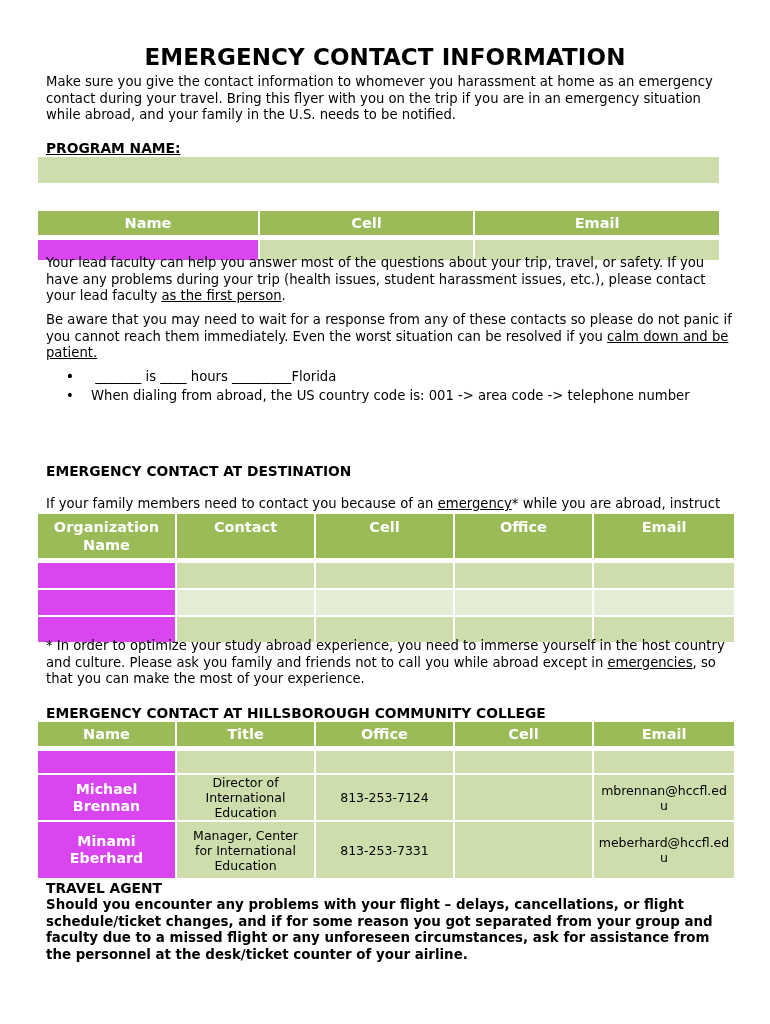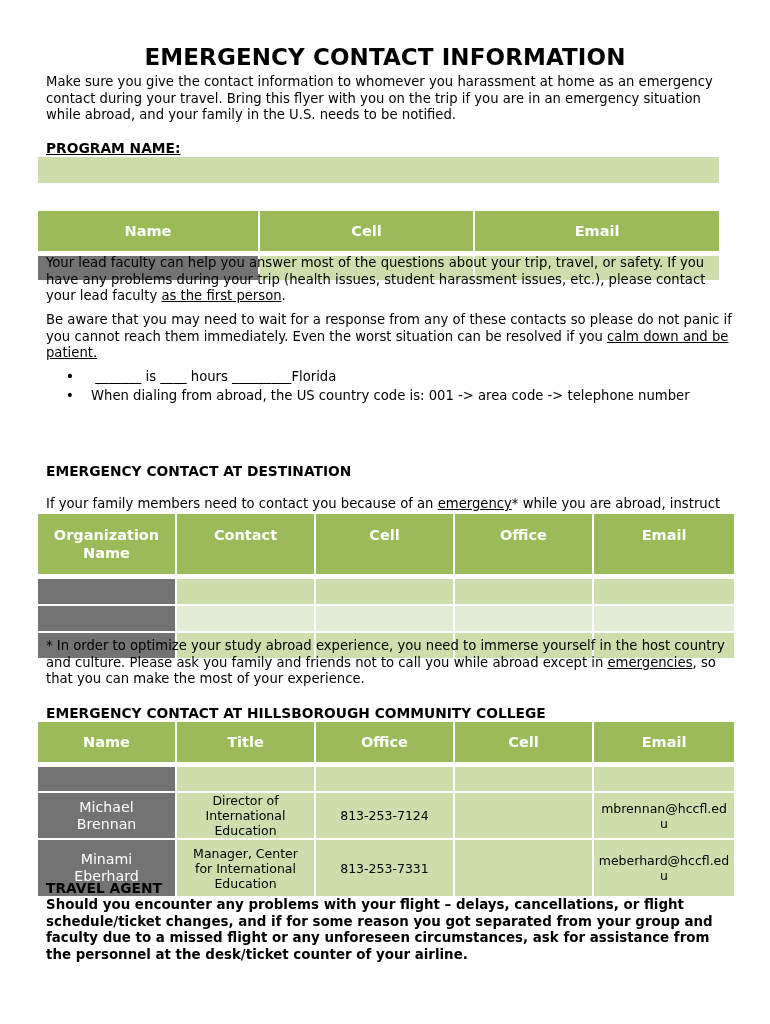--- a/index.html
+++ b/index.html
@@ -6,26 +6,26 @@
     body { width: 770px; height: 1024px; position: relative; overflow: hidden;
            font-family: "DejaVu Sans", sans-serif; color: #000; font-size: 13.3px; }
     .page { position: absolute; left: 0; top: 0; width: 770px; height: 948px; }
     .abs { position: absolute; }
     .title { left: 0; width: 770px; top: 44px; text-align: center; font-weight: bold; font-size: 23px; letter-spacing: 0.1px; }
     .para { left: 46px; width: 690px; line-height: 16.6px; font-size: 13.2px; }
     .heading { left: 46px; font-weight: bold; font-size: 13.8px; }
     .u { text-decoration: underline; }
     .bar-light { background: #cddeac; }
     table.grid { position: absolute; border-collapse: separate; border-spacing: 2px 0; table-layout: fixed; }
-    table.grid td, table.grid th { padding: 12px; text-align: center; vertical-align: middle; }
+    table.grid td, table.grid th { padding: 4px; text-align: center; vertical-align: middle; }
     table.grid th { background: #9bbb59; color: #fff; font-weight: bold; font-size: 14.5px; }
     .hdrline th { border-bottom: 3px solid #fff; }
     .cell-light { background: #cddeac; border-top: 2px solid #fff; }
     .cell-pale { background: #e3ecd5; border-top: 2px solid #fff; }
-    .cell-dark { background: #737373; border-top: 2px solid #fff; color: #fff; font-weight: normal; font-size: 14.2px; line-height: 17px; }
+    .cell-dark { background: #d946ef; border-top: 2px solid #fff; color: #fff; font-weight: bold; font-size: 14.2px; line-height: 17px; }
     .cell-text { font-size: 12.5px; line-height: 15px; color: #000; }
     ul.bullets { position: absolute; left: 46px; top: 368px; width: 690px; margin: 0; padding: 0; list-style: none; font-size: 13.2px; line-height: 18.5px; }
     ul.bullets li { position: relative; padding-left: 45px; }
     ul.bullets li .dot { position: absolute; left: 20px; top: 0; }
   </style>
 </head>
 <body>
 
 <div class="page">
 

